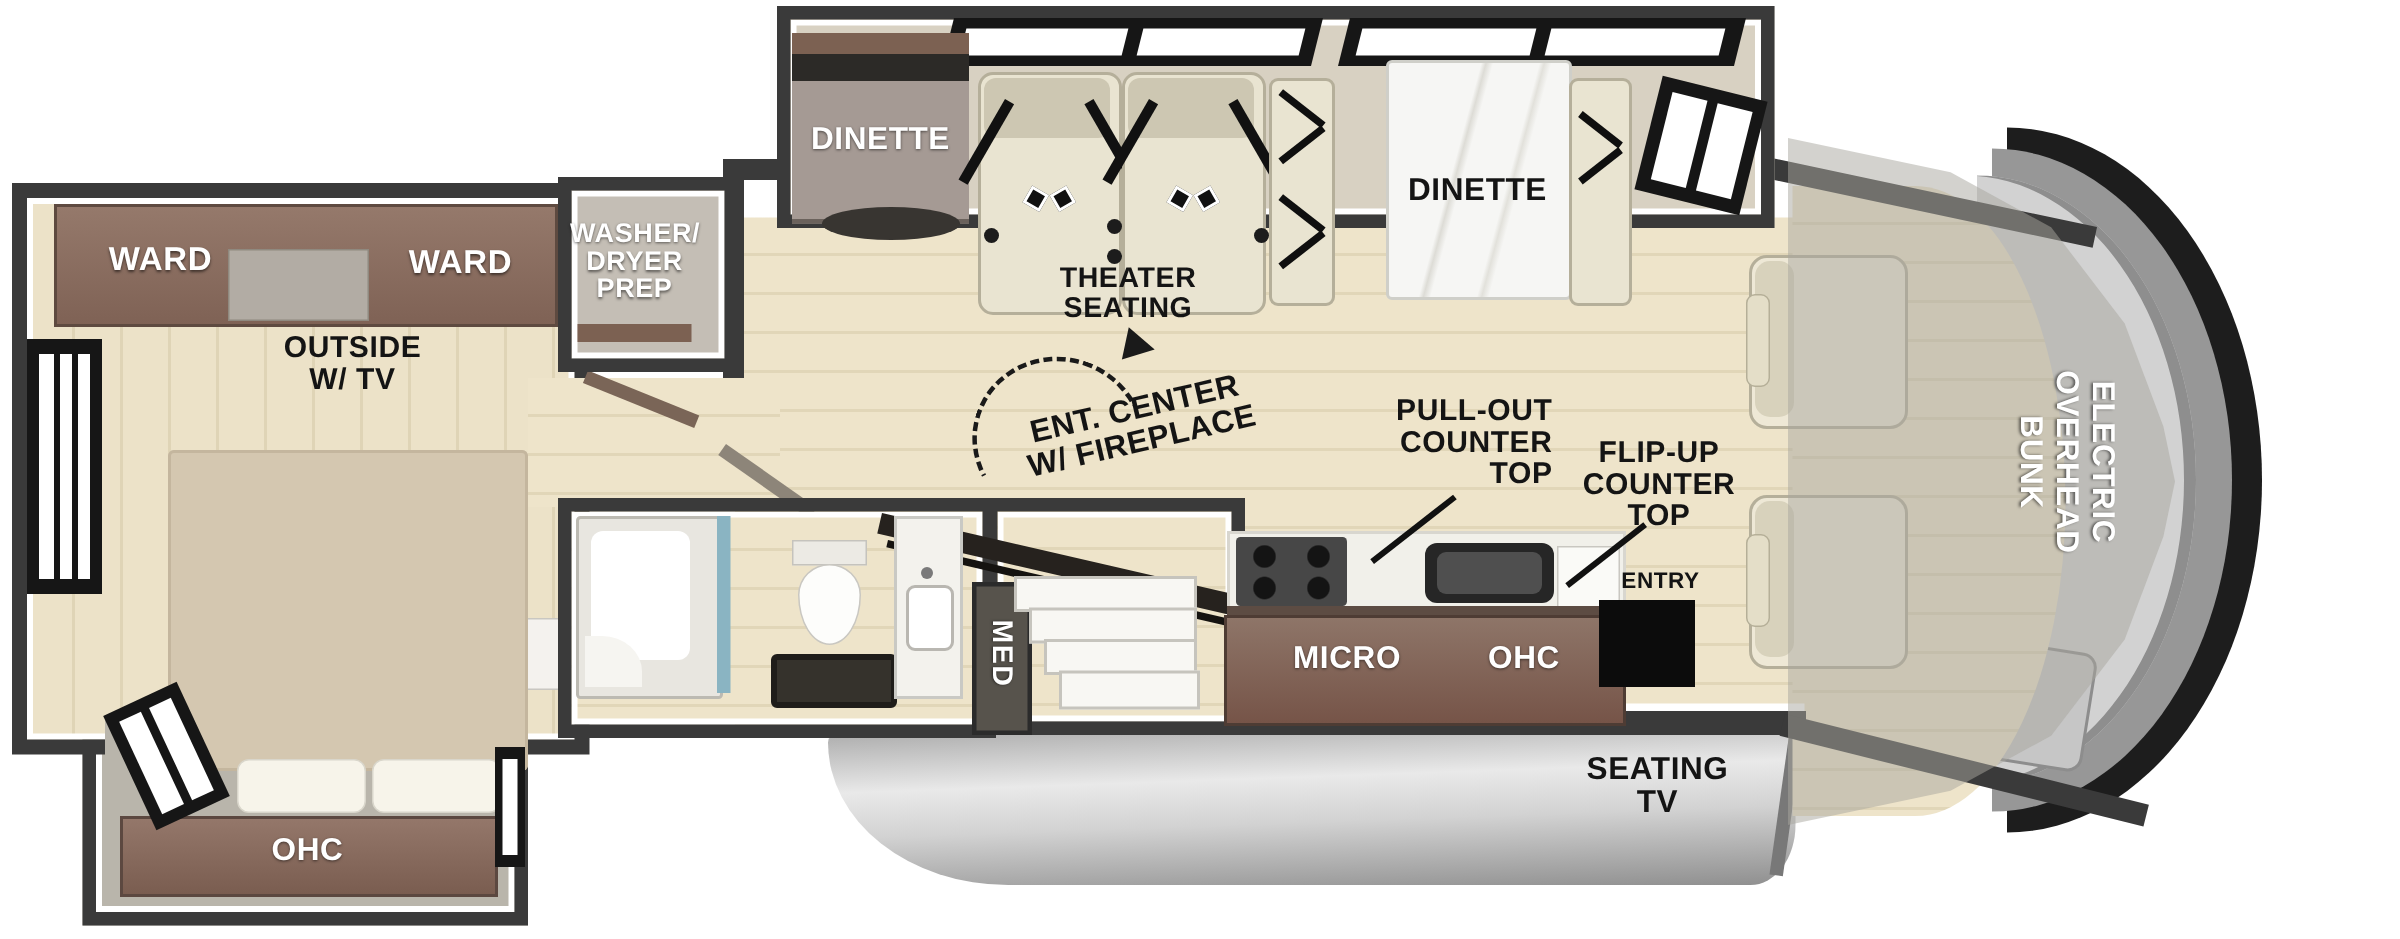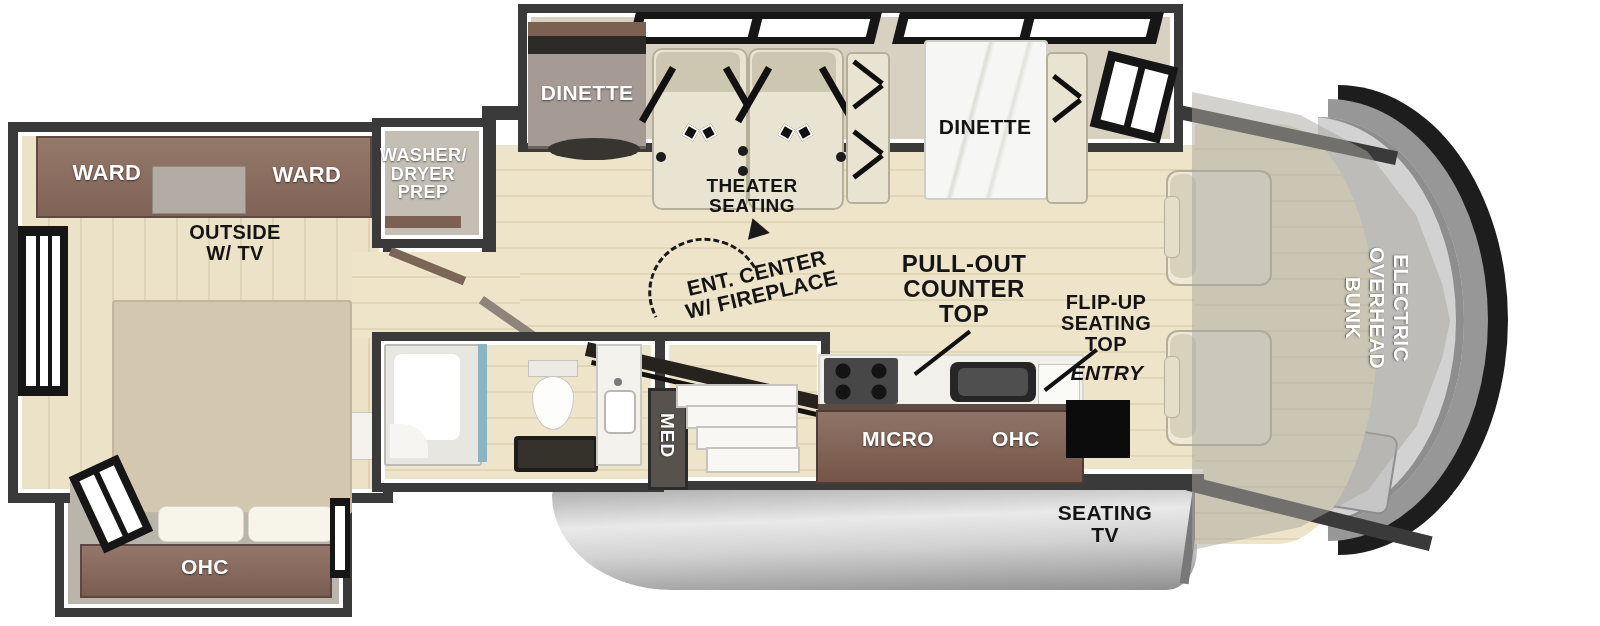--- a/index.html
+++ b/index.html
@@ -186,29 +186,29 @@
   <div class="a" style="left:950px;top:362px;width:86px;height:40px;background:#262626;border-radius:8px;z-index:7;">
     <div class="a" style="left:8px;top:6px;width:70px;height:28px;background:#4f4f4f;border-radius:6px;"></div>
   </div>
   <div class="a" style="left:1038px;top:364px;width:40px;height:42px;background:#fafaf7;border:1px solid #c9c7c1;z-index:7;"></div>
   <div class="a" style="left:818px;top:404px;width:262px;height:6px;background:#5d4c43;z-index:7;"></div>
   <div class="a" style="left:816px;top:410px;width:264px;height:70px;background:linear-gradient(180deg,#8e7568,#765448);border:2px solid #4e3c34;z-index:7;"></div>
   <div class="label white" style="left:838px;top:428px;width:120px;font-size:21px;">MICRO</div>
   <div class="label white" style="left:966px;top:428px;width:100px;font-size:21px;">OHC</div>
   <div class="a" style="left:1066px;top:400px;width:64px;height:58px;background:#0c0c0c;z-index:7;"></div>
 
-  <div class="label" style="left:893px;top:252px;width:142px;font-size:24px;">PULL-OUT
+  <div class="label" style="left:893px;top:264px;width:142px;font-size:20px;text-align:right;">PULL-OUT
 COUNTER
 TOP</div>
   <div class="a" style="left:916px;top:372px;width:70px;height:4px;background:#111;transform:rotate(-38deg);transform-origin:left bottom;z-index:8;"></div>
   <div class="label" style="left:1036px;top:292px;width:140px;font-size:20px;">FLIP-UP
-SEATING
+COUNTER
 TOP</div>
   <div class="a" style="left:1046px;top:388px;width:66px;height:4px;background:#111;transform:rotate(-38deg);transform-origin:left bottom;z-index:8;"></div>
-  <div class="label" style="left:1060px;top:362px;width:94px;font-size:21px;font-style:italic;">ENTRY</div>
+  <div class="label" style="left:1060px;top:380px;width:94px;font-size:15px;">ENTRY</div>
 
   <div class="seat" style="left:1166px;top:170px;width:102px;height:112px;border-radius:12px;background:#eee8d6;z-index:5;">
     <div class="a" style="left:2px;top:2px;width:26px;height:104px;background:#d8d2bc;border-radius:10px;"></div>
     <div class="a" style="left:-4px;top:24px;width:14px;height:60px;background:#e4dec8;border:1px solid #b5af98;border-radius:6px;"></div>
   </div>
   <div class="seat" style="left:1166px;top:330px;width:102px;height:112px;border-radius:12px;background:#eee8d6;z-index:5;">
     <div class="a" style="left:2px;top:2px;width:26px;height:104px;background:#d8d2bc;border-radius:10px;"></div>
     <div class="a" style="left:-4px;top:24px;width:14px;height:60px;background:#e4dec8;border:1px solid #b5af98;border-radius:6px;"></div>
   </div>
 

